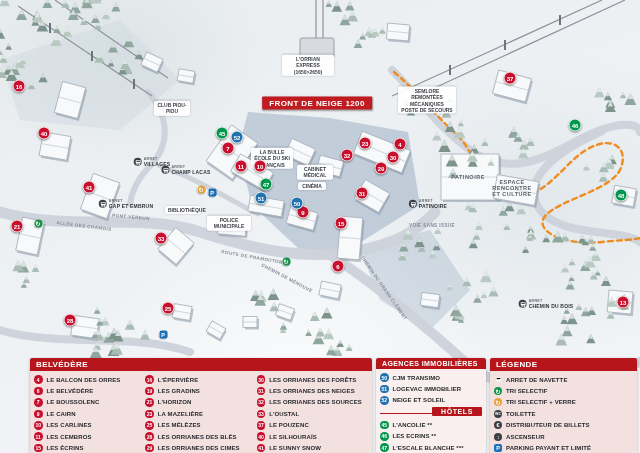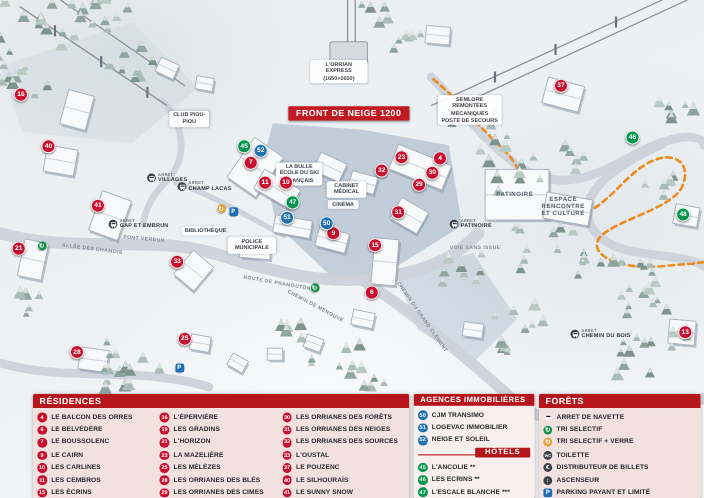--- a/index.html
+++ b/index.html
@@ -760,21 +760,21 @@
         <span class="mini" style="width:8px;height:8px;background:#1d70b7;border-radius:2px;font-size:5.5px">P</span>
       </div>
       <div class="micon round" style="left: 163px; top: 334px;">
         <span class="mini" style="width:8px;height:8px;background:#1d70b7;border-radius:2px;font-size:5.5px">P</span>
       </div>
     </div>
 
   <div class="lbl banner" style="left:317px;top:103px">FRONT DE NEIGE 1200</div>
 
   <div class="panel pink" style="left:30px;top:358px;width:342px;height:95px">
-    <div class="hd">RÉSIDENCES</div>
+    <div class="hd">BELVÉDÈRE</div>
     <div class="bd cols" id="res-cols">
         <div class="col">
           <div class="row">
             <span class="badge" style="background:#c8102e">4</span>
             <span class="t">LE BALCON DES ORRES</span>
           </div>
           <div class="row">
             <span class="badge" style="background:#c8102e">6</span>
             <span class="t">LE BELVÉDÈRE</span>
           </div>
@@ -894,21 +894,21 @@
           </div>
           <div class="row">
             <span class="badge" style="background:#00964b">47</span>
             <span class="t">L'ESCALE BLANCHE ***</span>
           </div>
         </div>
     </div>
   </div>
 
   <div class="panel pink" style="left:490px;top:358px;width:147px;height:95px">
-    <div class="hd">FORÊTS</div>
+    <div class="hd">LÉGENDE</div>
     <div class="bd" id="legende-items">
         <div class="row">
           <span class="mini" style="width:8px;height:8px;background:undefined">
             <svg width="7" height="7" viewBox="0 0 10 10">
               <rect x="1.5" y="1.8" width="7" height="5.2" rx="1" fill="#fff"></rect>
               <rect x="2.4" y="2.8" width="5.2" height="1.7" fill="undefined"></rect>
               <circle cx="3.4" cy="7.9" r="1" fill="#fff"></circle>
               <circle cx="6.6" cy="7.9" r="1" fill="#fff"></circle>
             </svg>
           </span>

